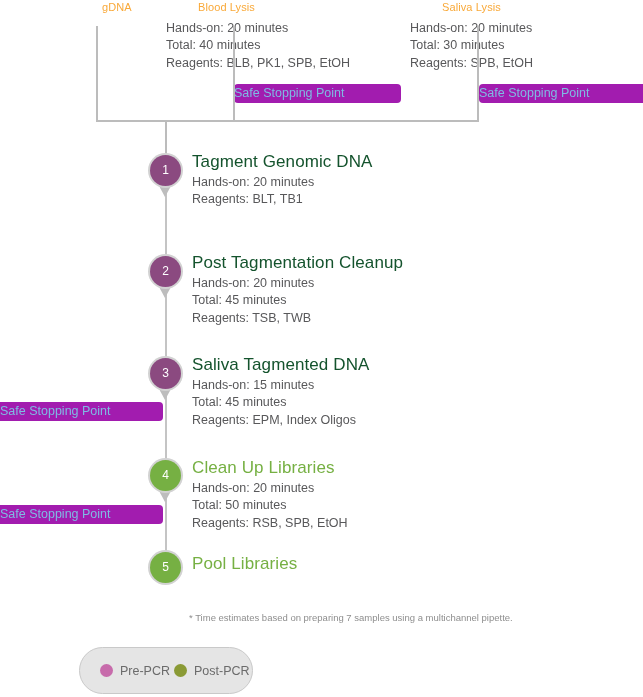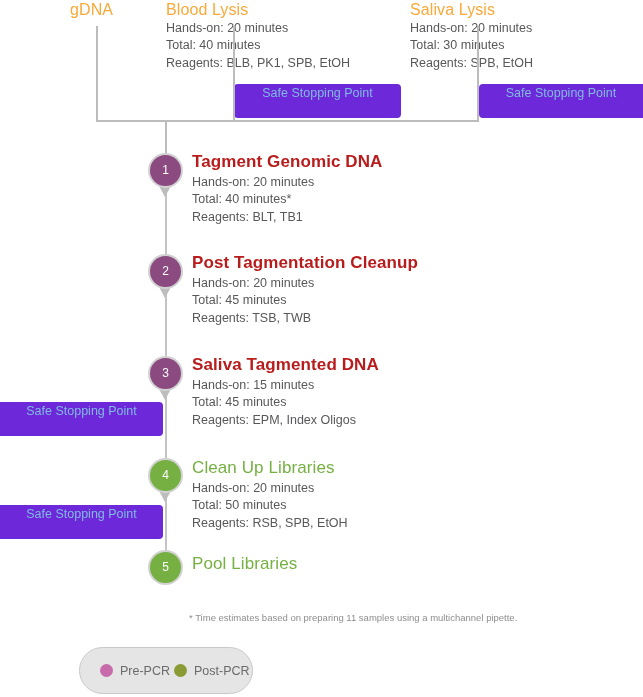--- a/index.html
+++ b/index.html
@@ -10,46 +10,46 @@
     position:relative;
     overflow:hidden;
     -webkit-font-smoothing:antialiased;
   }
   #stage{position:absolute;left:0;top:0;width:643px;height:697px;}
 
   
   .col-title{
     position:absolute;
     color:#f9a939;
-    font-size:16px;
+    font-size:11px;
     letter-spacing:.1px;
     white-space:nowrap;
+    margin-left:32px;
   }
   .col-body{
     position:absolute;
     color:#58585a;
     font-size:12.5px;
     line-height:17.3px;
     white-space:nowrap;
   }
   .col-body div{white-space:nowrap;}
 
   
   .vline{position:absolute;background:#bcbcbc;width:2px;}
   .hline{position:absolute;background:#bcbcbc;height:2px;}
 
   
   .ssp{
     position:absolute;
-    background:#6d28d9;
+    background:#a21caf;
     color:#7fbbe3;
     font-size:12.5px;
     line-height:19px;
-    height:34px;
-    text-align:center;
+    height:19px;
     white-space:nowrap;
   }
   .ssp.round-left{border-top-left-radius:4px;border-bottom-left-radius:4px;}
   .ssp.round-right{border-top-right-radius:4px;border-bottom-right-radius:4px;}
 
   
   .rail{position:absolute;background:#c4c4c4;width:2px;left:165px;}
 
   .step{position:absolute;left:0;top:0;}
   .marker{
@@ -72,21 +72,21 @@
     border-right:7px solid transparent;
     border-top:13px solid #bdbdbd;
     z-index:2;
   }
   .step-title{
     position:absolute;
     font-size:17px;
     letter-spacing:.1px;
     white-space:nowrap;
   }
-  .step-title.pre{color:#b91c1c;font-weight:bold;}
+  .step-title.pre{color:#14532d;}
   .step-title.post{color:#76b043;}
   .step-body{
     position:absolute;
     color:#58585a;
     font-size:12.5px;
     line-height:17.3px;
     white-space:nowrap;
   }
 
   
@@ -149,21 +149,20 @@
   <div class="vline" style="left:165px;top:120px;height:42px;"></div>
 
   <div class="rail" style="top:160px;height:412px;"></div>
 
   <div class="step">
     <div class="marker pre" style="left:150px;top:155px;">1</div>
     <div class="tail" style="left:158px;top:184px;"></div>
     <div class="step-title pre" style="left:192px;top:152px;">Tagment Genomic DNA</div>
     <div class="step-body" style="left:192px;top:174px;">
       <div>Hands-on: 20 minutes</div>
-      <div>Total: 40 minutes*</div>
       <div>Reagents: BLT, TB1</div>
     </div>
   </div>
 
   <div class="step">
     <div class="marker pre" style="left:150px;top:256px;">2</div>
     <div class="tail" style="left:158px;top:285px;"></div>
     <div class="step-title pre" style="left:192px;top:253px;">Post Tagmentation Cleanup</div>
     <div class="step-body" style="left:192px;top:275px;">
       <div>Hands-on: 20 minutes</div>
@@ -194,21 +193,21 @@
       <div>Reagents: RSB, SPB, EtOH</div>
     </div>
   </div>
   <div class="ssp round-right" style="left:0px;top:505px;width:163px;">Safe Stopping Point</div>
 
   <div class="step">
     <div class="marker post" style="left:150px;top:552px;">5</div>
     <div class="step-title post" style="left:192px;top:554px;">Pool Libraries</div>
   </div>
 
-  <div class="footnote" style="left:189px;top:612px;">* Time estimates based on preparing 11 samples using a multichannel pipette.</div>
+  <div class="footnote" style="left:189px;top:612px;">* Time estimates based on preparing 7 samples using a multichannel pipette.</div>
 
   <div class="legend" style="left:79px;top:647px;width:172px;height:45px;">
     <div class="legend-item" style="margin-left:20px;">
       <span class="legend-dot" style="background:#c76bab;"></span>
       <span class="legend-label">Pre-PCR</span>
     </div>
     <div class="legend-item" style="margin-left:4px;text-align:center;">
       <span class="legend-dot" style="background:#8a9a35;"></span>
       <span class="legend-label">Post-PCR</span>
     </div>

